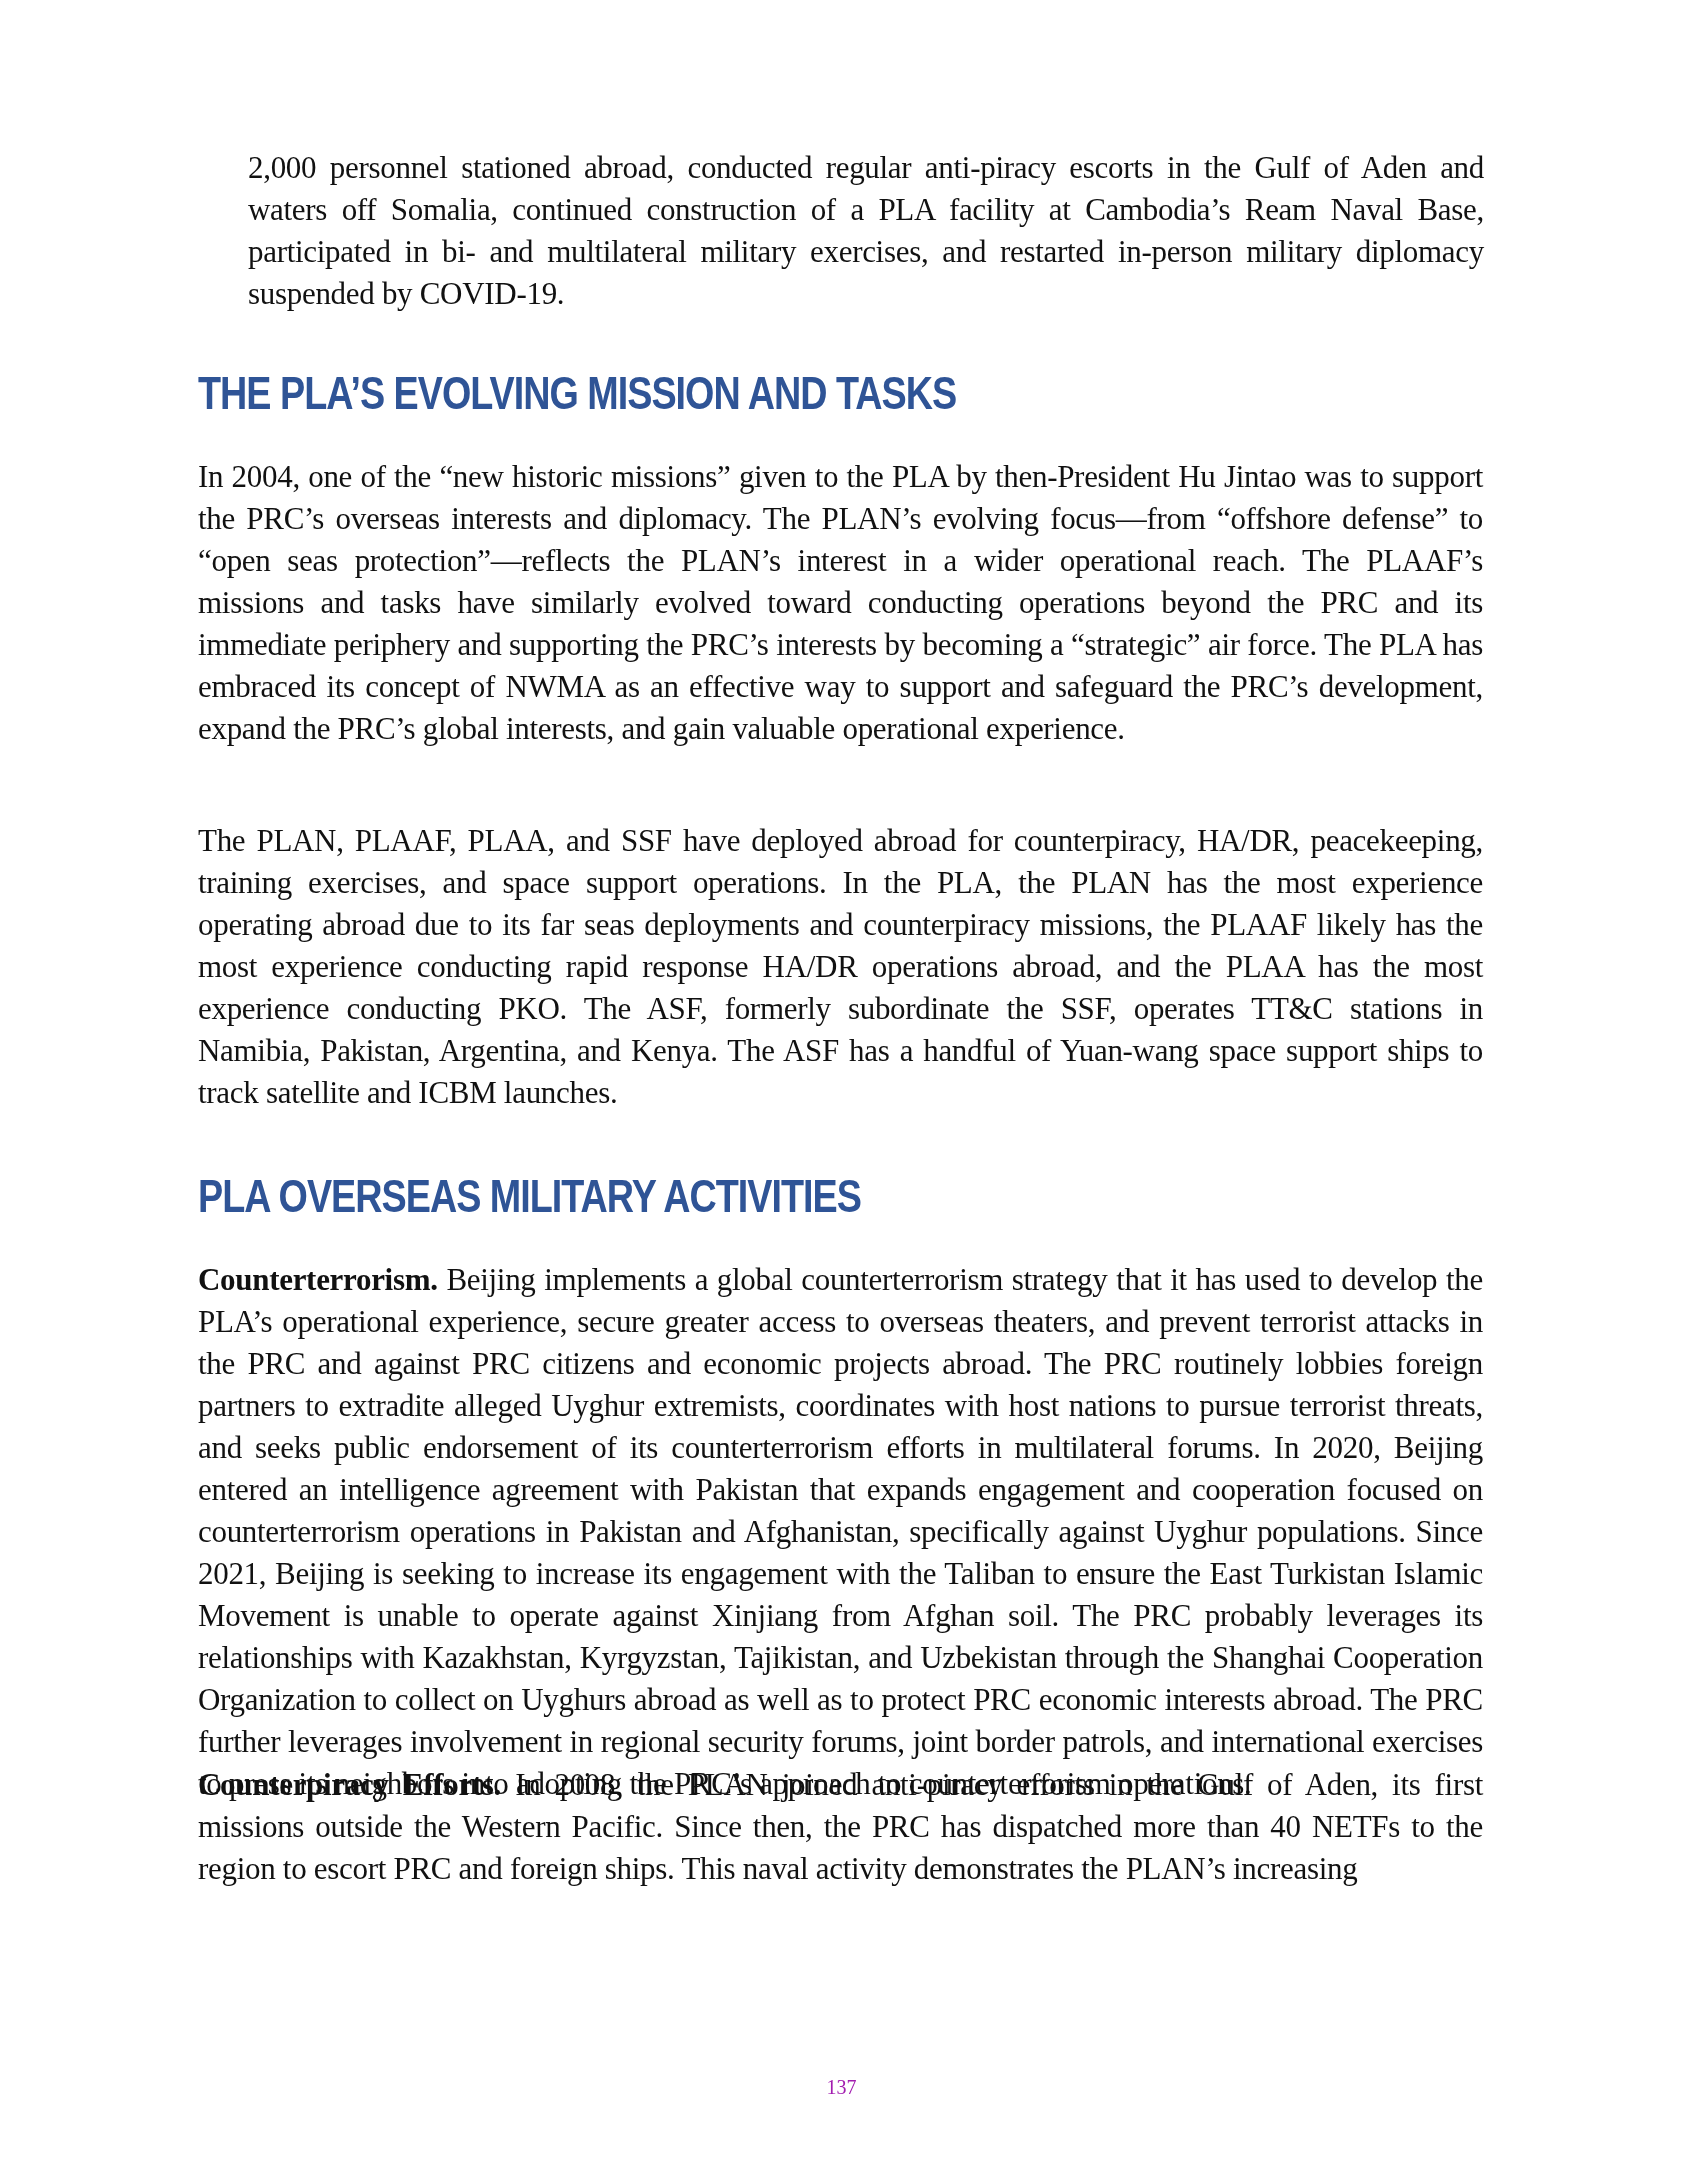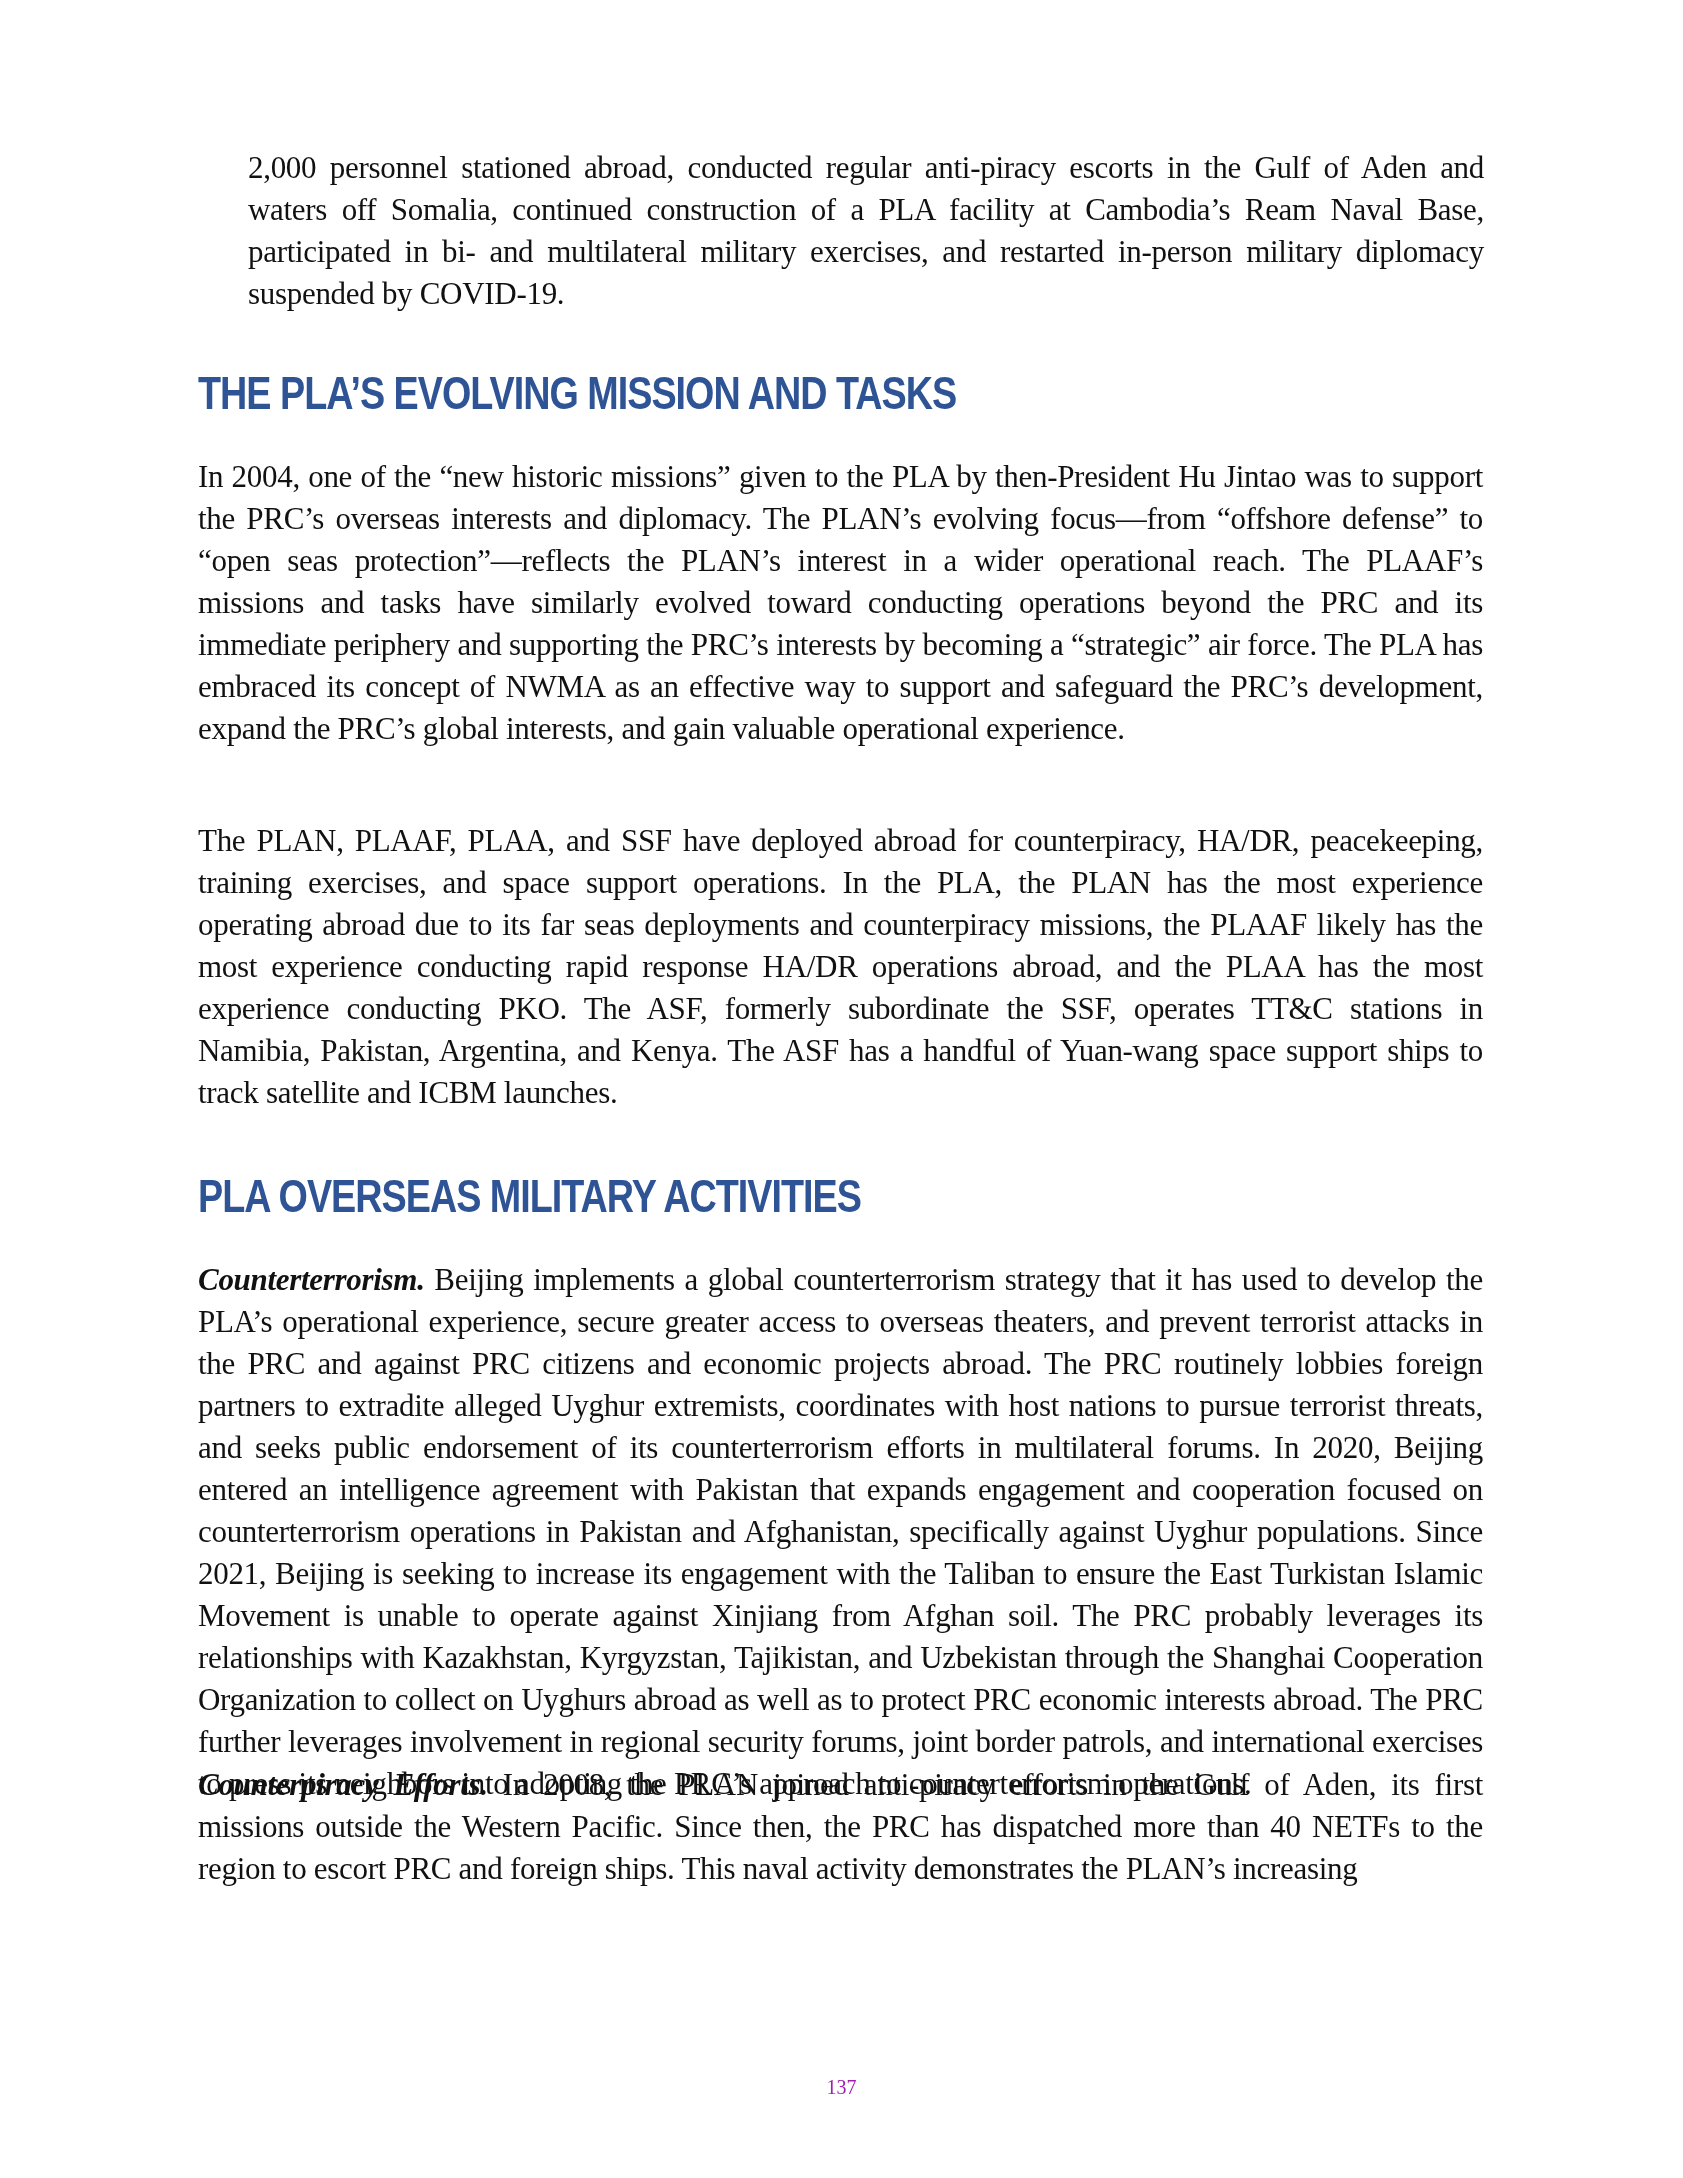--- a/index.html
+++ b/index.html
@@ -43,21 +43,20 @@
     font-size: 46px;
     line-height: 51px;
     color: #2f5496;
     letter-spacing: -1.2px;
     transform: scaleX(0.82);
     transform-origin: left center;
     white-space: nowrap;
   }
   .lead {
     font-weight: bold;
-    font-style: italic;
   }
   .footer-page {
     position: absolute;
     left: 0;
     width: 1683px;
     top: 2076px;
     text-align: center;
     font-size: 20px;
     line-height: 22px;
     color: #a21caf;

